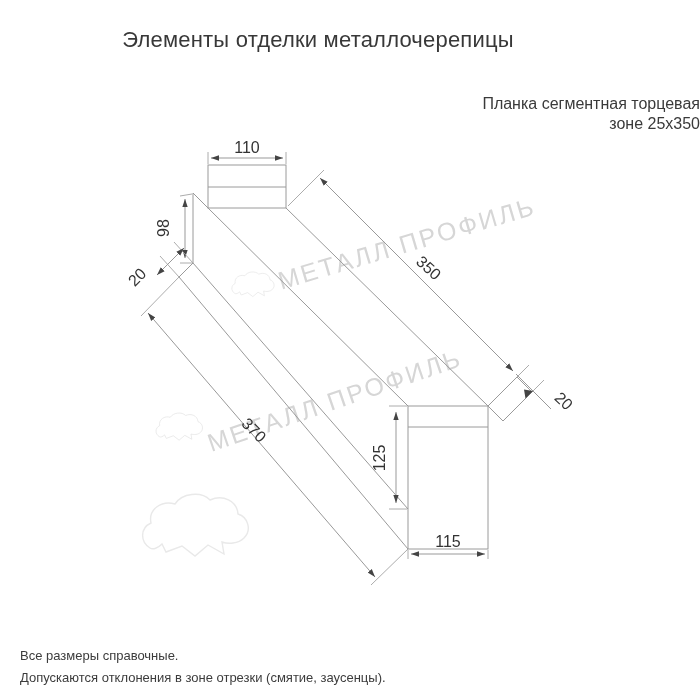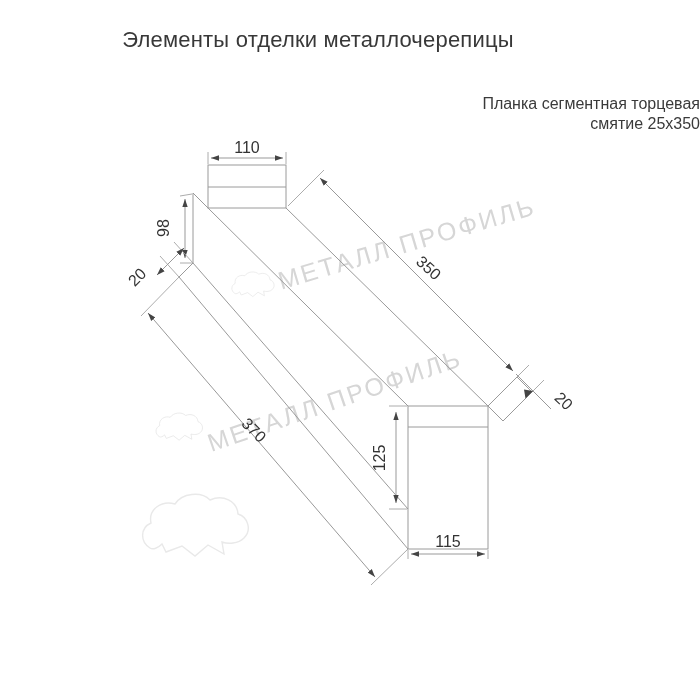--- a/index.html
+++ b/index.html
@@ -21,21 +21,21 @@
 </style>
 </head>
 <body>
 
 <div class="page">
 
   <div class="title">Элементы отделки металлочерепицы</div>
 
   <div class="subtitle">
     <div>Планка сегментная торцевая</div>
-    <div>смятие 25х350</div>
+    <div>зоне 25х350</div>
   </div>
 
   <svg width="700" height="700" viewBox="0 0 700 700">
     <defs>
       <marker id="arr" viewBox="0 0 10 6" refX="9" refY="3" markerWidth="9" markerHeight="6" orient="auto-start-reverse">
         <path d="M0,0 L9,3 L0,6 Z" fill="#444"></path>
       </marker>
     </defs>
 
     <g>
@@ -122,14 +122,18 @@
     </g>
 
     <g>
       <line class="ext" x1="408" y1="550" x2="408" y2="559"></line>
       <line class="ext" x1="488" y1="550" x2="488" y2="559"></line>
       <line class="dim" x1="411" y1="554" x2="485" y2="554" marker-start="url(#arr)" marker-end="url(#arr)"></line>
       <text class="dimtext" x="448" y="547" text-anchor="middle">115</text>
     </g>
   </svg>
 
+  <div class="footer">
+    <div>Все размеры справочные.</div>
+    <div>Допускаются отклонения в зоне отрезки (смятие, заусенцы).</div>
+  </div>
 
 </div>
 
 </body></html>

